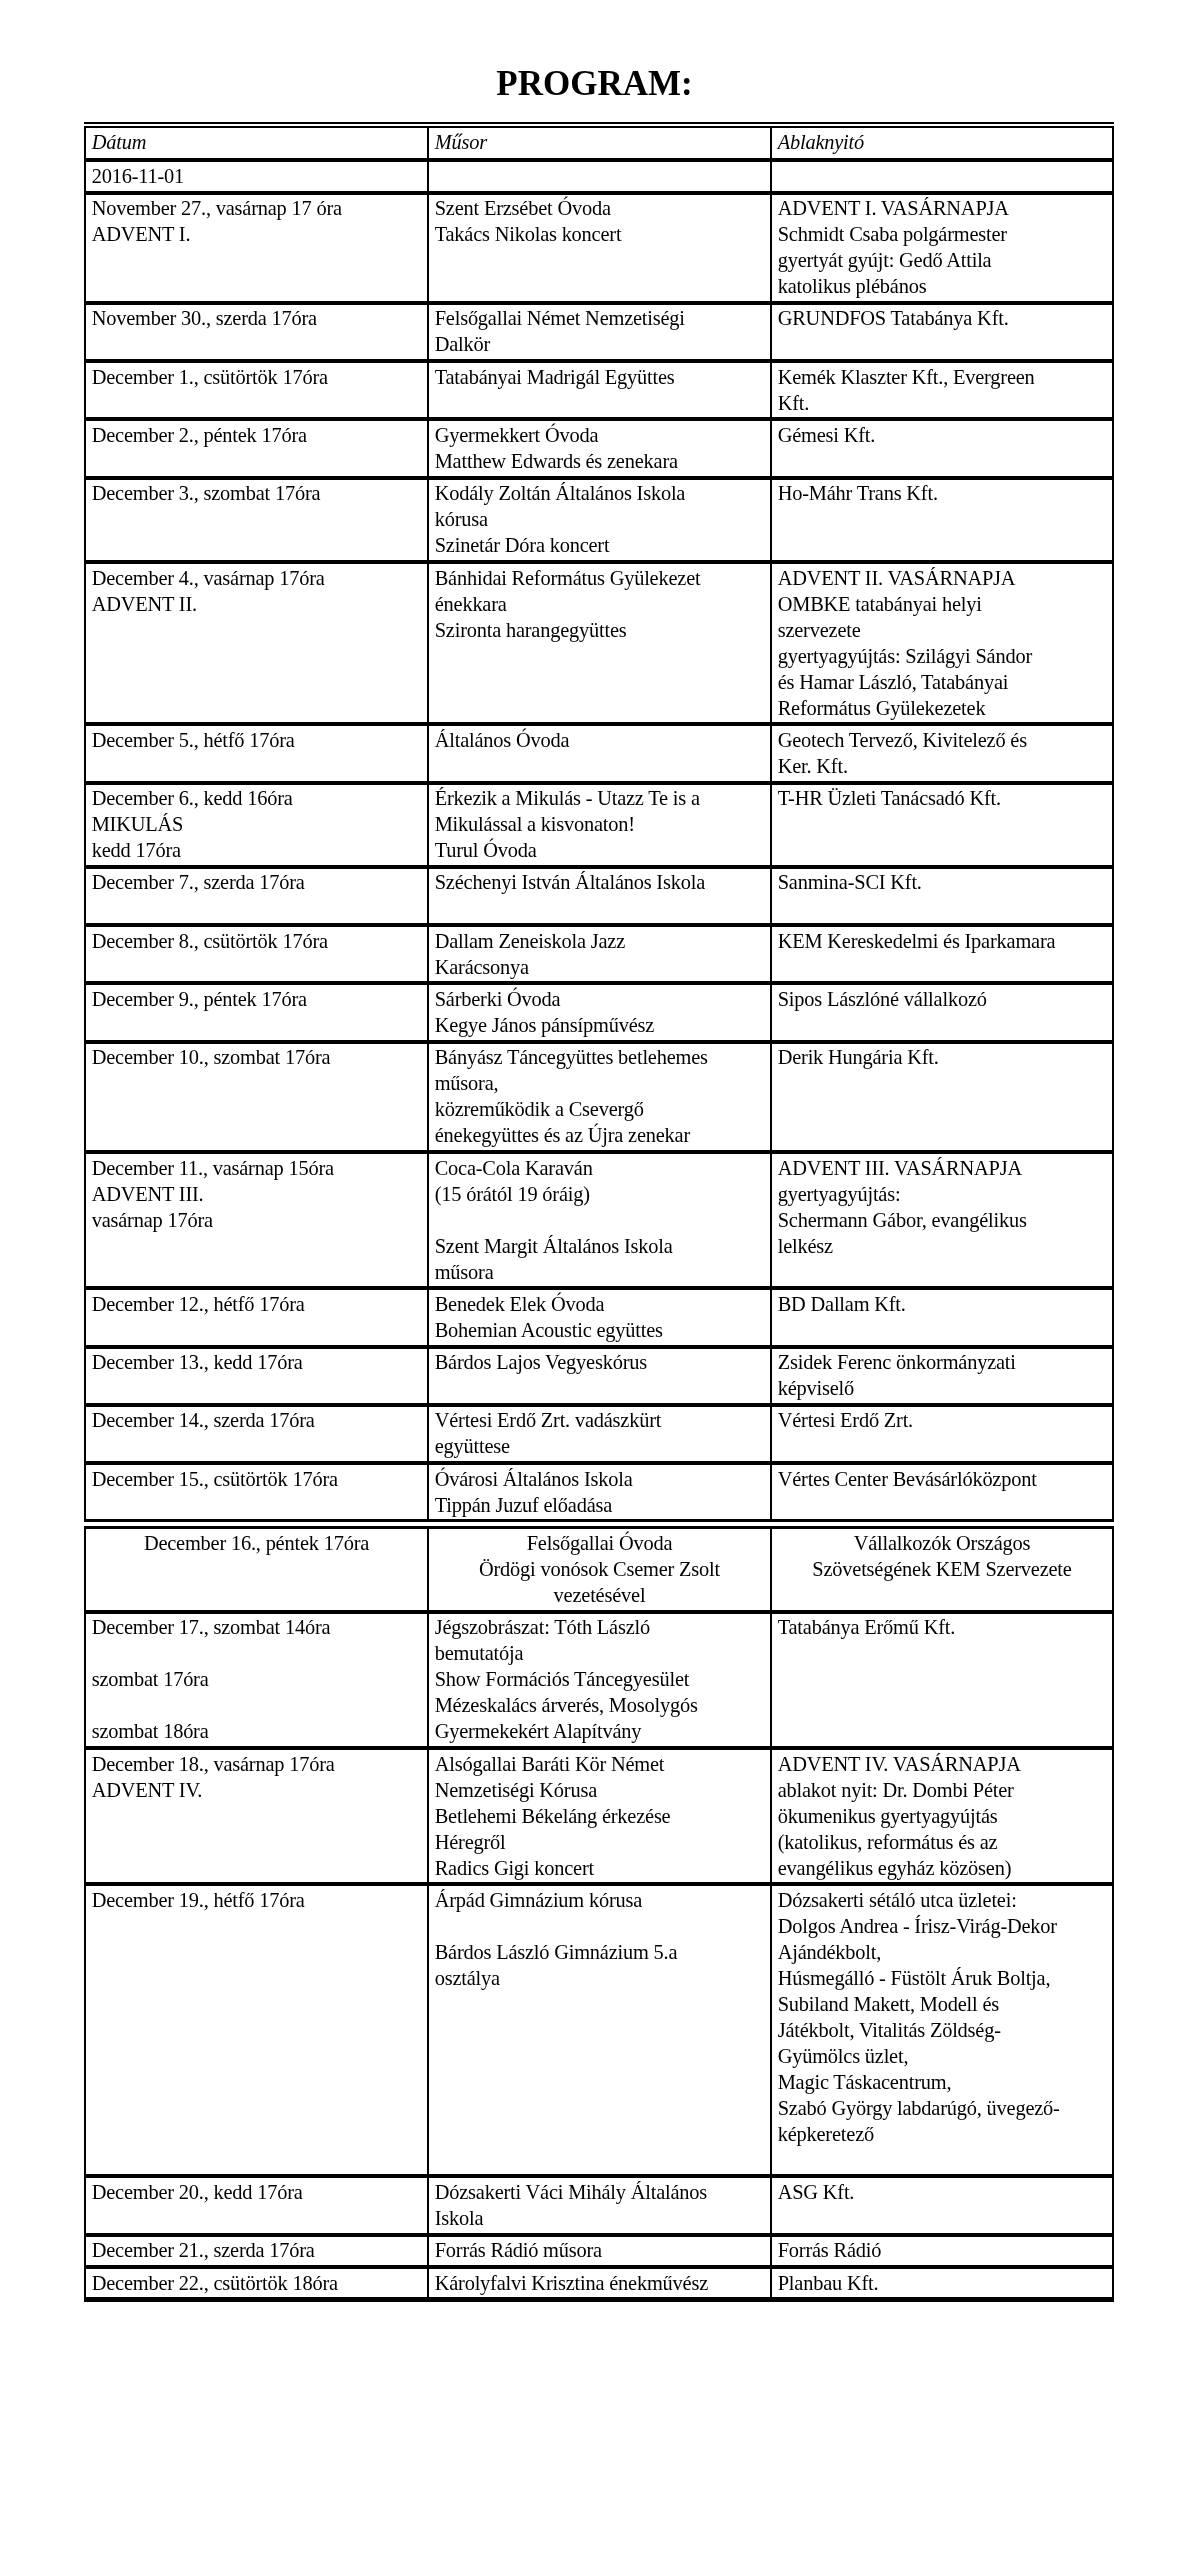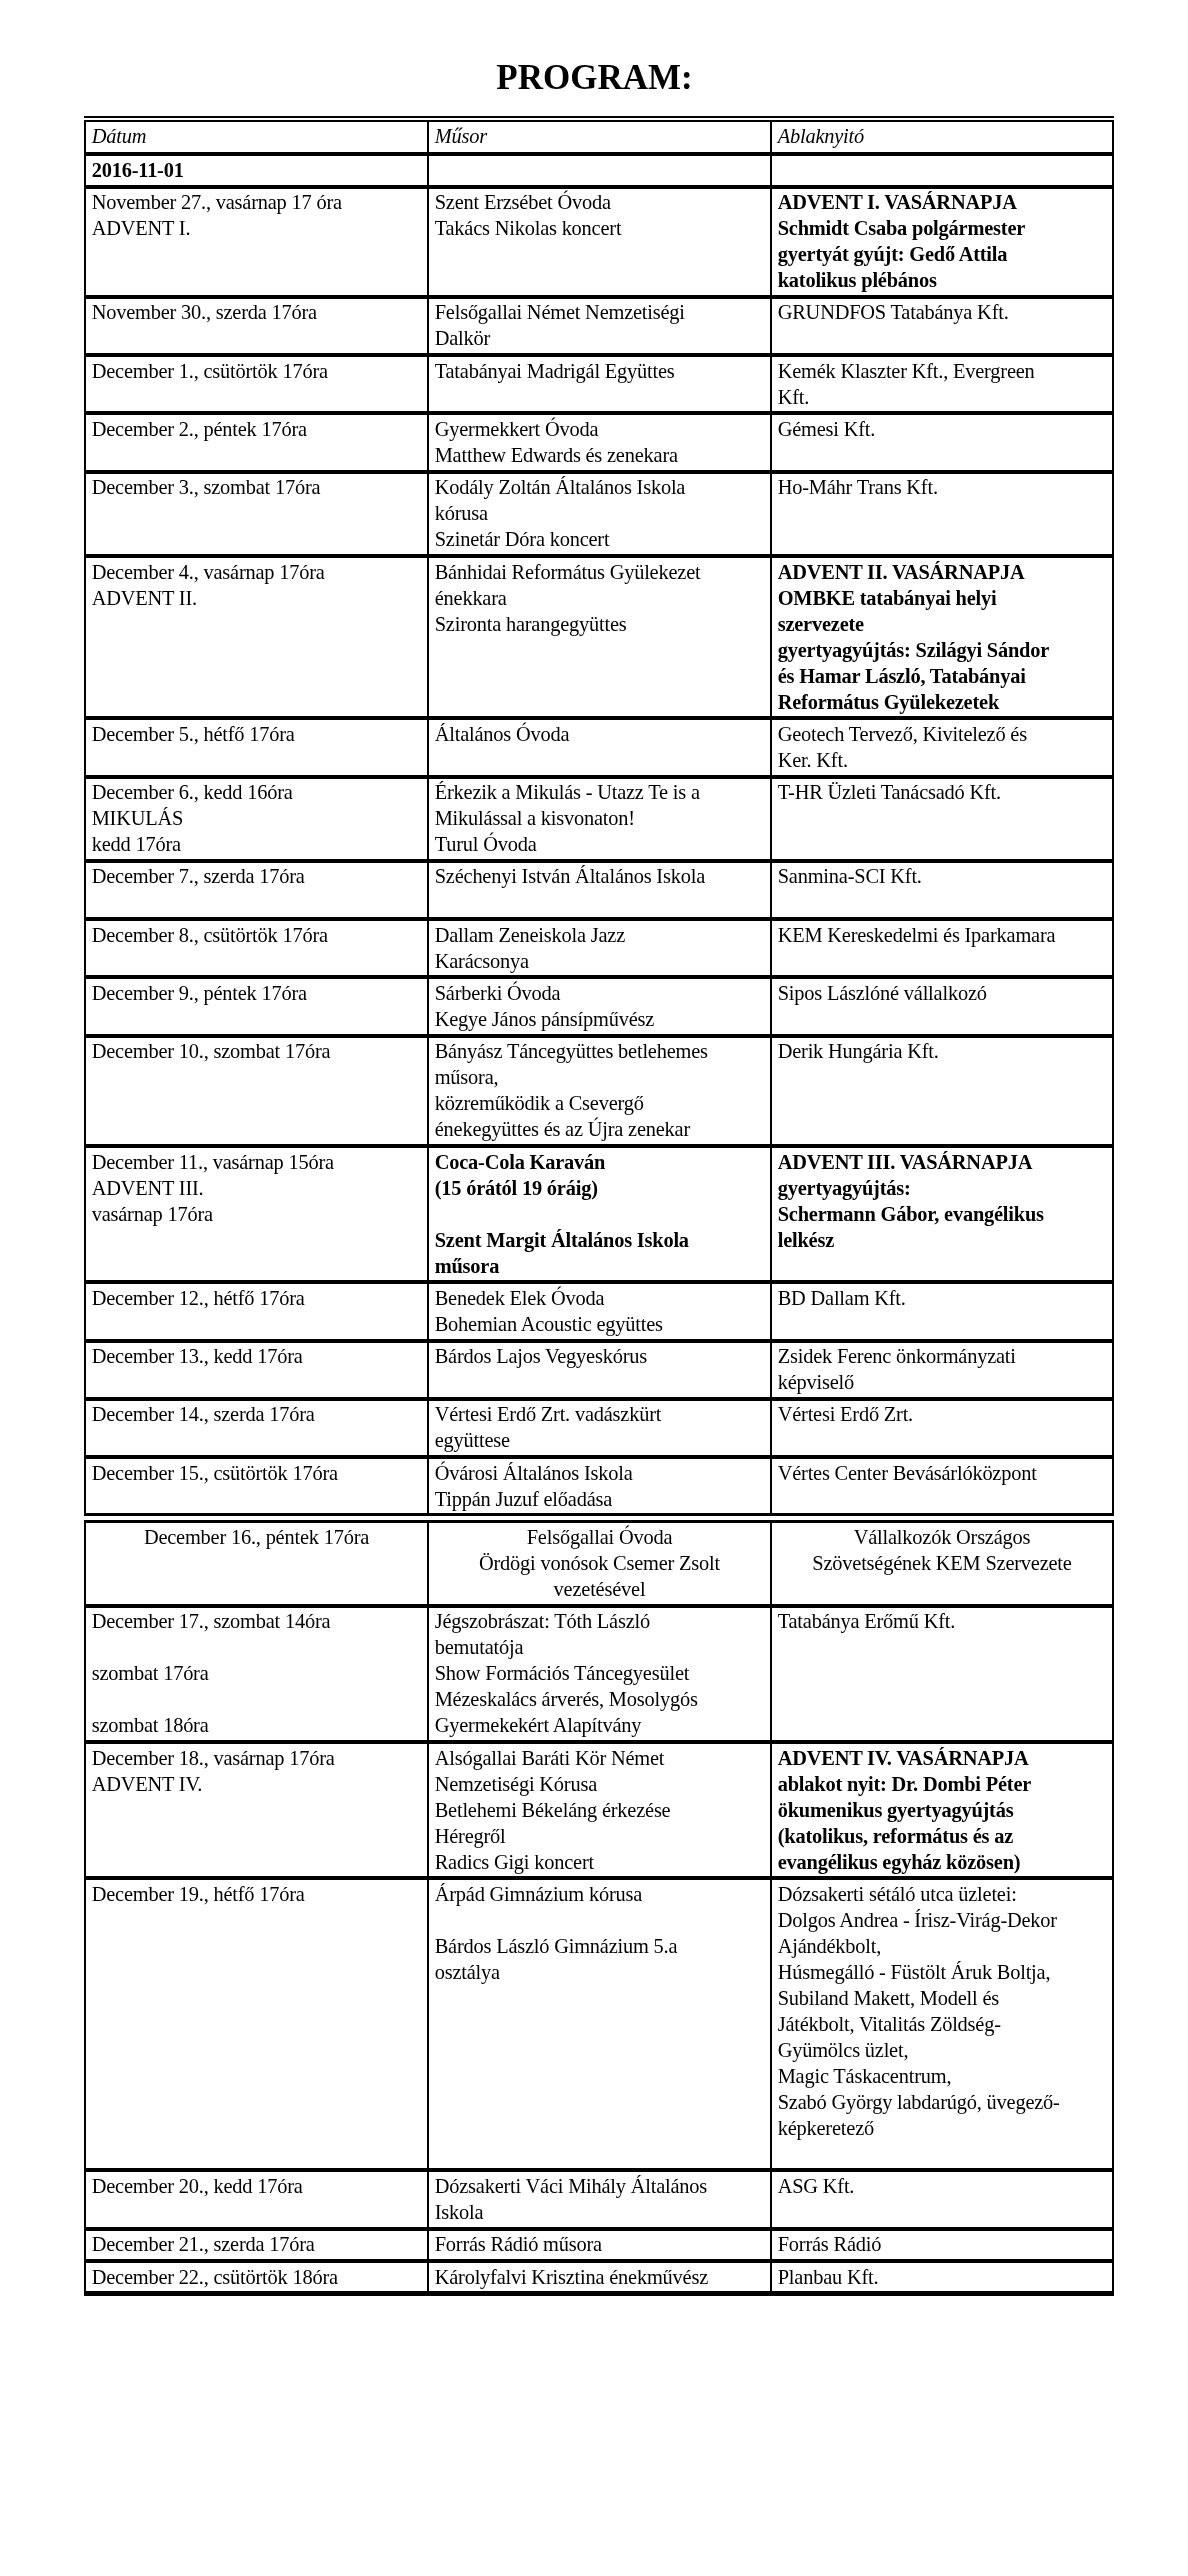--- a/index.html
+++ b/index.html
@@ -8,21 +8,21 @@
     background: #ffffff;
   }
   body {
     width: 1189px;
     height: 2576px;
     position: relative;
     font-family: "Liberation Serif", "DejaVu Serif", serif;
     color: #000000;
   }
   .title {
-    margin: 8px;
+    margin: 14px;
     padding-top: 52px;
     font-size: 35px;
     line-height: 35px;
     font-weight: bold;
     text-align: center;
     letter-spacing: 0px;
   }
   table.program {
     border-collapse: collapse;
     table-layout: fixed;
@@ -48,21 +48,21 @@
     border-top: 4px solid #000;
     white-space: pre-line;
     overflow: hidden;
     font-weight: normal;
   }
   thead th {
     border-top: none;
     font-style: italic;
     height: 28px;
   }
-  td.bold { font-weight: bold; }
+  td.bold { font-weight: normal; }
   td.italic { font-style: italic; }
   tr.double-top td { border-top: 10.2px double #000; text-align: center; }
 </style>
 </head>
 <body>
 
 <h1 class="title">PROGRAM:</h1>
 
 <table class="program">
   <colgroup>

